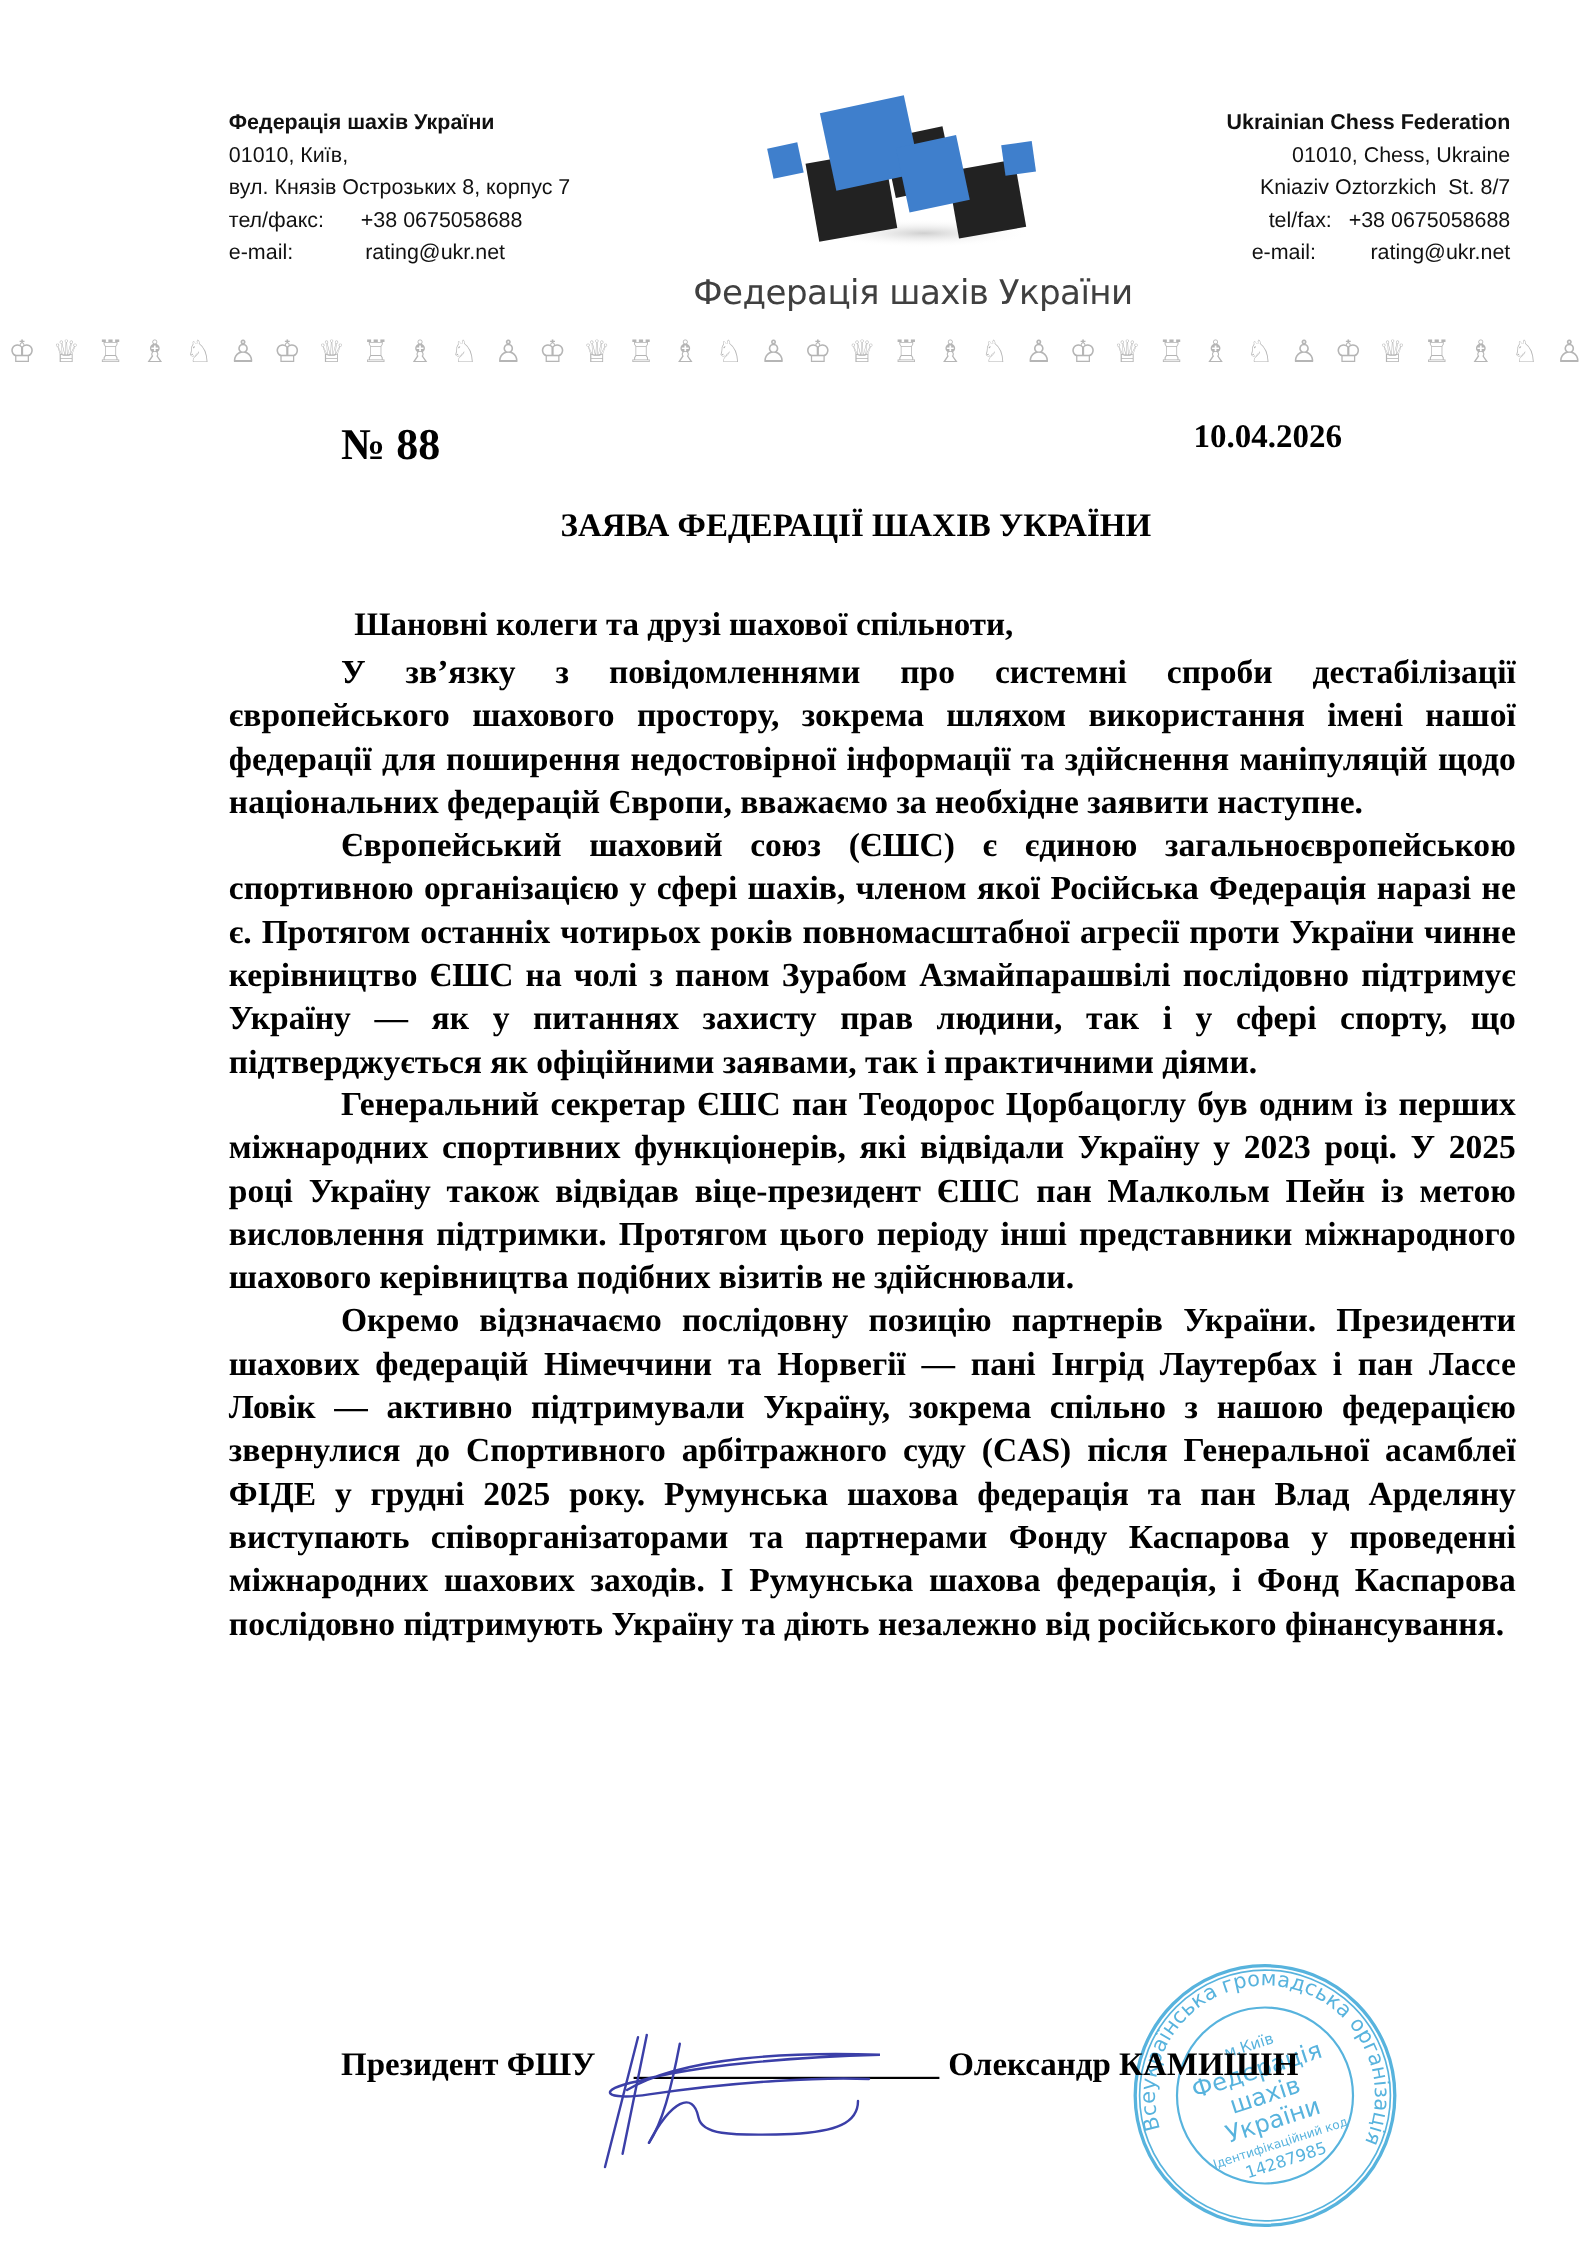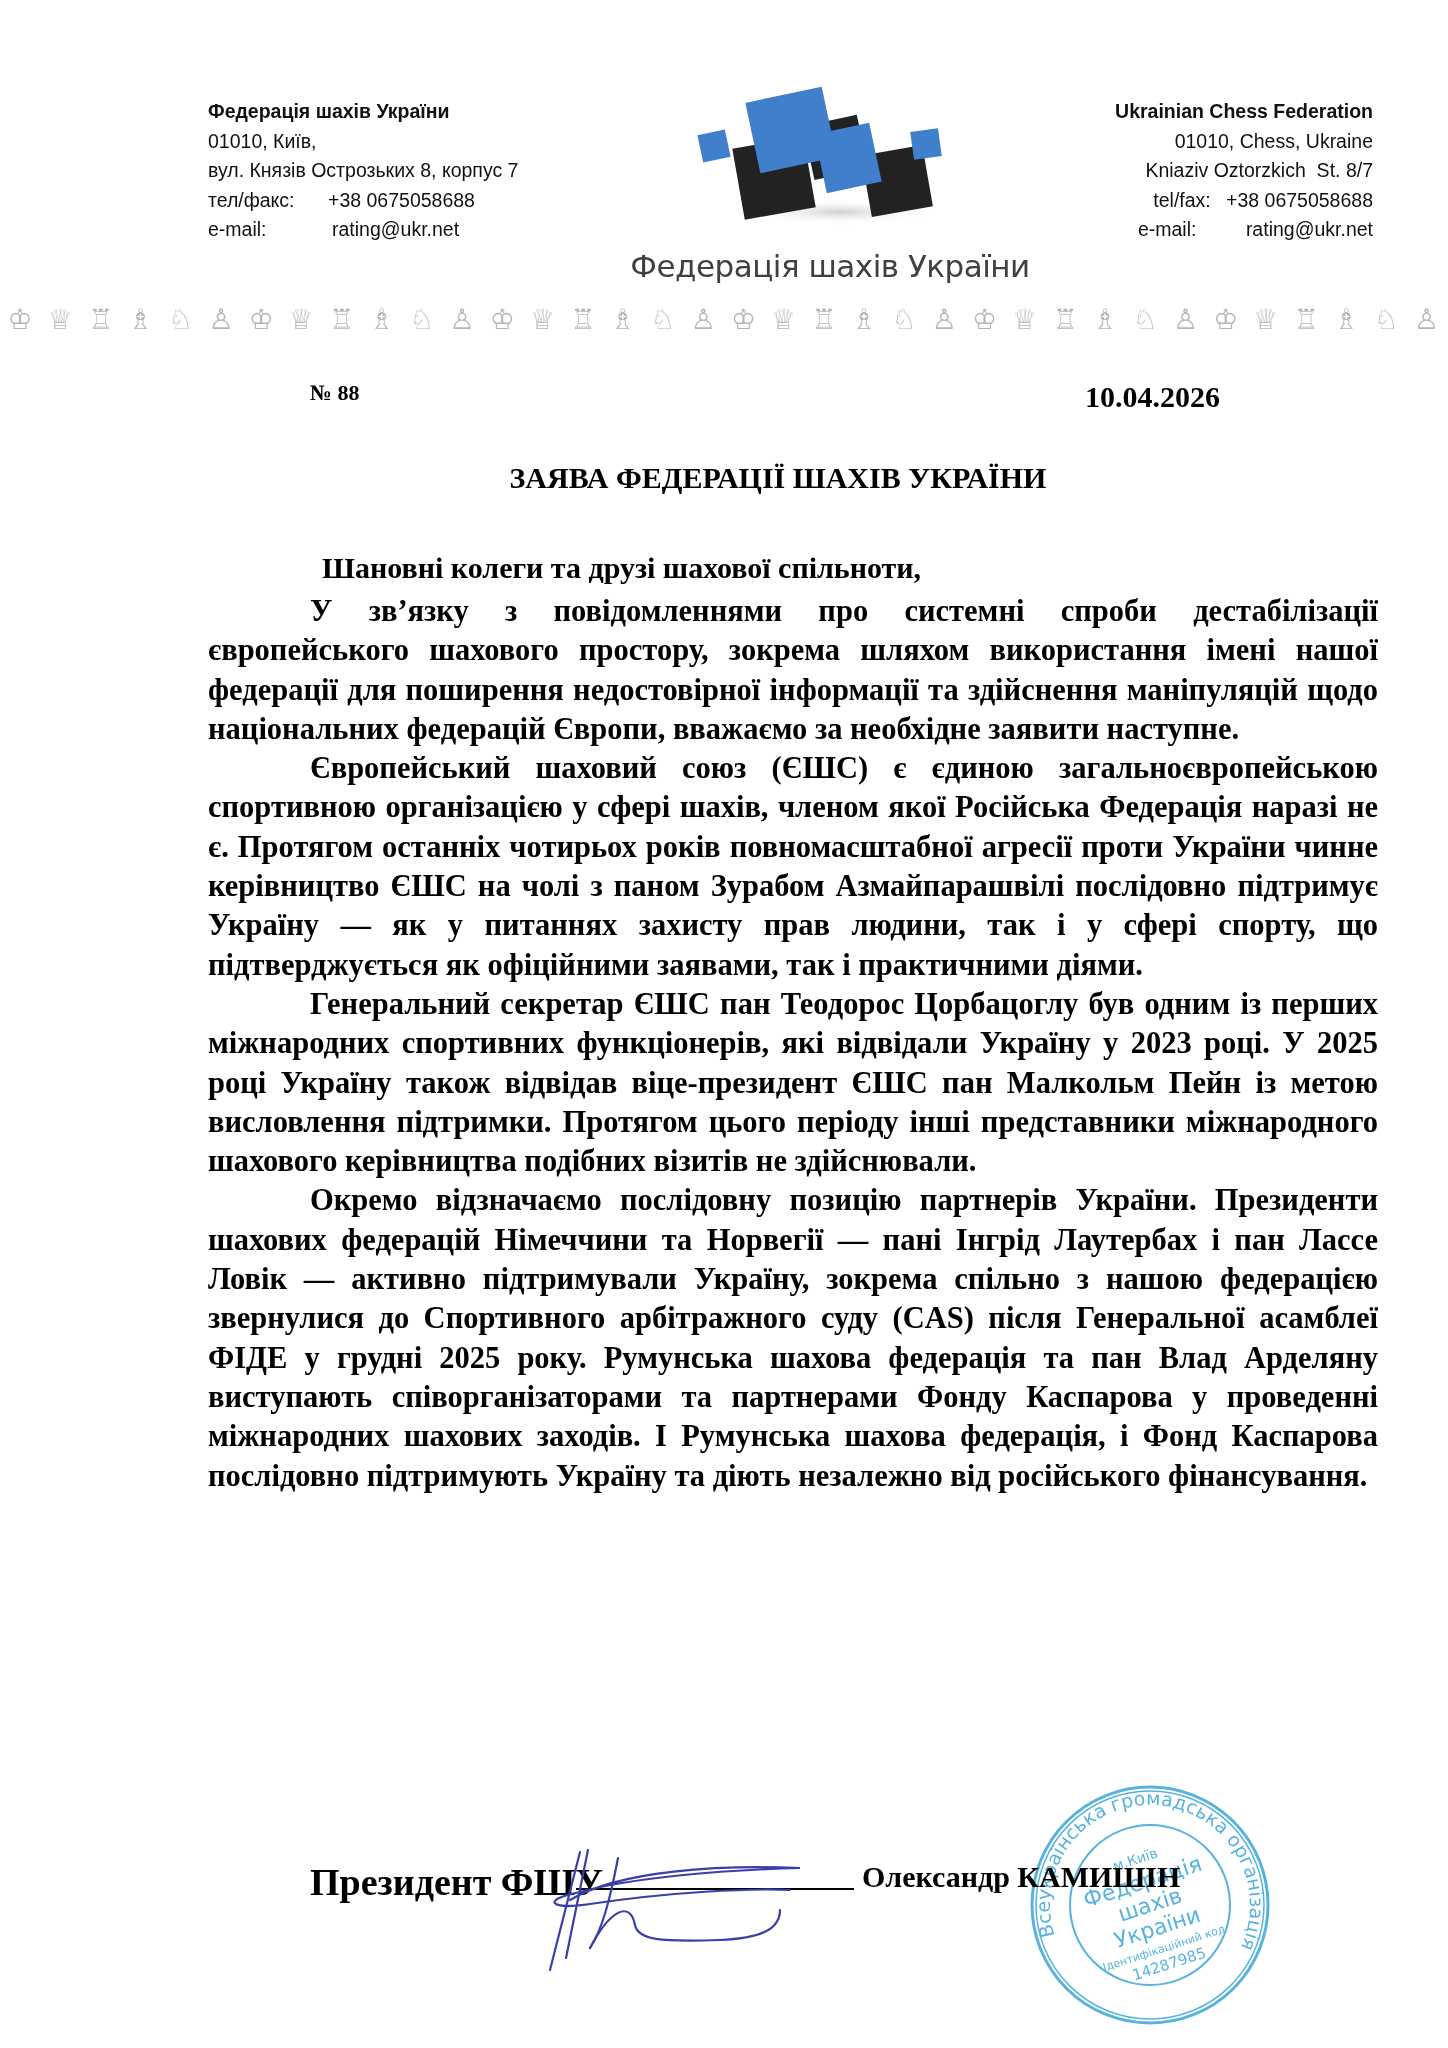--- a/index.html
+++ b/index.html
@@ -16,29 +16,29 @@
   .hdr-right .lbl.mail { width: 108px; text-align: left; }
 
   .logo { position: absolute; left: 690px; top: 72px; width: 290px; height: 160px; }
   .logo-title { position: absolute; left: 600px; top: 248px; width: 460px; text-align: center;
     font-family: "DejaVu Sans", "Liberation Sans", sans-serif; font-size: 31px; color: #404040; letter-spacing: -0.5px; }
 
   .chess-row { position: absolute; left: 0; top: 300px; width: 1448px; height: 40px; white-space: nowrap; overflow: hidden; }
   .chess-row span { display: inline-block; width: 40.2px; text-align: center; font-family: "DejaVu Sans", sans-serif; font-size: 28px; color: #b5b5b5; line-height: 40px; }
 
   .doc { position: absolute; font-family: "Liberation Serif", "DejaVu Serif", serif; color: #000; }
-  .doc-number { left: 310px; top: 380px; font-size: 22px; font-weight: bold; }
+  .doc-number { left: 310px; top: 380px; font-size: 40px; font-weight: bold; }
   .doc-date { right: 228px; top: 380px; font-size: 30px; font-weight: bold; }
   .doc-title { left: 0; width: 1556px; top: 461px; text-align: center; font-size: 30px; font-weight: bold; }
   .greeting { left: 322px; top: 551px; font-size: 30px; font-weight: bold; }
 
   .body-text { position: absolute; left: 208px; width: 1170px; top: 592px; font-family: "Liberation Serif", "DejaVu Serif", serif; font-size: 30.5px; line-height: 39.3px; text-align: justify; font-weight: bold; }
   .body-text p { margin: 0; text-indent: 102px; }
 
-  .sign-row { position: absolute; top: 1860px; left: 310px; font-family: "Liberation Serif", "DejaVu Serif", serif; font-size: 38px; font-weight: bold; }
+  .sign-row { position: absolute; top: 1860px; left: 310px; font-family: "Liberation Serif", "DejaVu Serif", serif; font-size: 30px; font-weight: bold; }
   .sign-line { position: absolute; top: 1888px; left: 576px; width: 278px; height: 2px; background: #000; }
   .sign-name { position: absolute; top: 1860px; left: 862px; font-family: "Liberation Serif", "DejaVu Serif", serif; font-size: 30px; font-weight: bold; z-index: 3; }
   .signature { position: absolute; left: 420px; top: 1830px; width: 380px; height: 150px; z-index: 2; }
   .stamp { position: absolute; left: 1025px; top: 1780px; width: 250px; height: 250px; z-index: 1; opacity: 0.85; }
 </style>
 </head>
 <body>
 
 <div class="hdr hdr-left">
   <div class="row b">Федерація шахів України</div>

